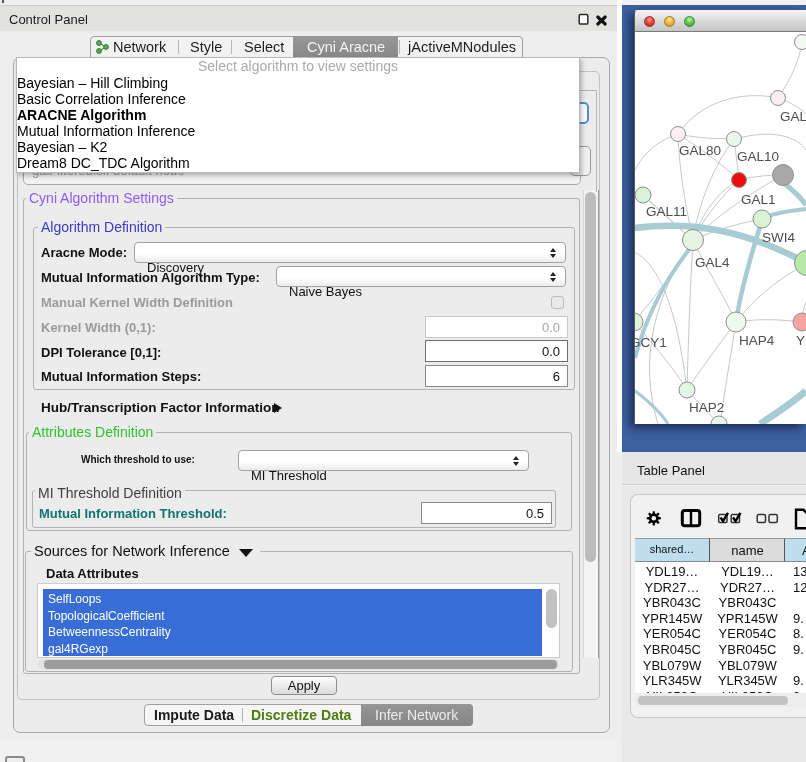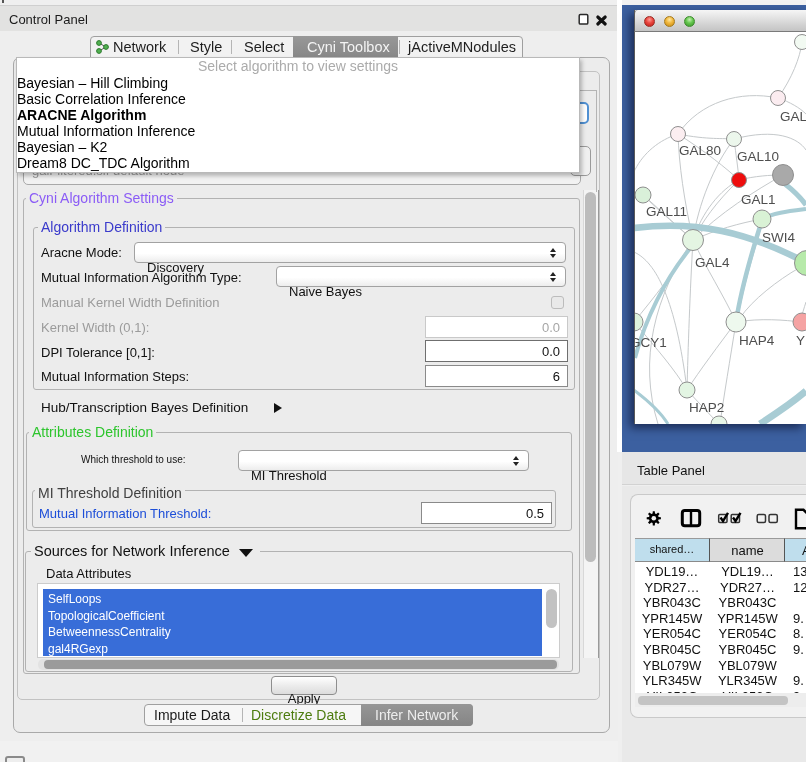--- a/index.html
+++ b/index.html
@@ -1,17 +1,17 @@
 <!DOCTYPE html>
 <html><head><meta charset="utf-8">
 <style>
 *{margin:0;padding:0;box-sizing:border-box}
 html,body{width:806px;height:762px;overflow:hidden;font-family:"Liberation Sans",sans-serif;background:#efefef}
 .a{position:absolute}
-.b{font-weight:normal}
+.b{font-weight:bold}
 .combo{position:absolute;border:1px solid #a2a2a2;border-radius:4px;background:linear-gradient(#ffffff 55%,#ededed);font-size:13px;color:#111}
 .combo .tx{position:absolute;left:12px;top:17px}
 .arr{position:absolute;right:7px;top:3px;width:9px;height:14px}
 .arr:before{content:"";position:absolute;left:1px;top:2px;border-left:3.5px solid transparent;border-right:3.5px solid transparent;border-bottom:4.5px solid #222}
 .arr:after{content:"";position:absolute;left:1px;bottom:2px;border-left:3.5px solid transparent;border-right:3.5px solid transparent;border-top:4.5px solid #222}
 .fld{position:absolute;background:#fff;font-size:13px;color:#111;text-align:right;padding-right:7px}
 .grp{position:absolute;border:1px solid #b2b2b2;border-radius:3px}
 .grplab{position:absolute;background:#ececec;padding:0 3px;font-size:14px;line-height:14px}
 </style></head>
 <body>
@@ -33,21 +33,21 @@
 <div class="a" style="left:17px;top:71px;width:583px;height:629px;border:1px solid #c2c2c2;border-radius:5px;background:#ececec"></div>
 
 <div class="a" style="left:90px;top:36px;width:433px;height:22px;background:#f2f2f2;border:1px solid #9f9f9f;border-radius:4px 4px 0 0"></div>
 <div class="a" style="left:178px;top:40px;width:1px;height:14px;background:#b5b5b5"></div>
 <div class="a" style="left:231px;top:40px;width:1px;height:14px;background:#b5b5b5"></div>
 <div class="a" style="left:399px;top:40px;width:1px;height:14px;background:#b5b5b5"></div>
 <div class="a" style="left:293px;top:36px;width:105px;height:22px;background:linear-gradient(#989898,#878787)"></div>
 <div class="a" style="left:113px;top:39px;font-size:14.5px;color:#1e1e1e">Network</div>
 <div class="a" style="left:190px;top:39px;font-size:14.5px;color:#1e1e1e">Style</div>
 <div class="a" style="left:244px;top:39px;font-size:14.5px;color:#1e1e1e">Select</div>
-<div class="a" style="left:307px;top:39px;font-size:14.5px;color:#f4f4f4">Cyni Toolbox</div>
+<div class="a" style="left:307px;top:39px;font-size:14.5px;color:#f4f4f4">Cyni Aracne</div>
 <div class="a" style="left:408px;top:39px;font-size:14.5px;color:#1e1e1e">jActiveMNodules</div>
 <svg class="a" style="left:95px;top:39px" width="16" height="16">
  <line x1="4" y1="4" x2="11" y2="8" stroke="#555" stroke-width="1"></line>
  <line x1="4" y1="12" x2="11" y2="8" stroke="#555" stroke-width="1"></line>
  <circle cx="4" cy="4" r="2.4" fill="#51b151" stroke="#2c7a2c"></circle>
  <circle cx="4" cy="12" r="2.4" fill="#51b151" stroke="#2c7a2c"></circle>
  <circle cx="11" cy="8" r="2.4" fill="#51b151" stroke="#2c7a2c"></circle>
 </svg>
 
 <div class="a" style="left:583px;top:190px;width:16px;height:468px;background:#f4f4f4;border-left:1px solid #d8d8d8;border-right:1px solid #9a9a9a"></div>
@@ -76,51 +76,51 @@
 
 <div class="a b" style="left:41px;top:320px;font-size:13px;color:#9b9b9b">Kernel Width (0,1):</div>
 <div class="fld" style="left:425px;top:316px;width:143px;height:22px;border:1px solid #c9c9c9;color:#a6a6a6;padding-top:3px">0.0</div>
 
 <div class="a b" style="left:41px;top:345px;font-size:13px;color:#111">DPI Tolerance [0,1]:</div>
 <div class="fld" style="left:425px;top:340px;width:143px;height:22px;border:1px solid #6f6f6f;padding-top:3px">0.0</div>
 
 <div class="a b" style="left:41px;top:369px;font-size:13px;color:#111">Mutual Information Steps:</div>
 <div class="fld" style="left:425px;top:365px;width:143px;height:22px;border:1px solid #8a8a8a;padding-top:3px">6</div>
 
-<div class="a b" style="left:41px;top:400px;font-size:13.5px;color:#111">Hub/Transcription Bayes Definition</div>
+<div class="a b" style="left:41px;top:400px;font-size:13.5px;color:#111">Hub/Transcription Factor Information</div>
 <div class="a" style="left:274px;top:403px;width:0;height:0;border-top:5.5px solid transparent;border-bottom:5.5px solid transparent;border-left:8.5px solid #111"></div>
 
 <div class="grp" style="left:26px;top:432px;width:546px;height:99px"></div>
 <div class="grplab" style="left:29px;top:425px;color:#2dc52d">Attributes Definition</div>
 
 <div class="a b" style="left:81px;top:454px;font-size:10px;color:#111">Which threshold to use:</div>
 <div class="combo" style="left:238px;top:450px;width:291px;height:21px">
     <span class="tx">MI Threshold</span>
     <span class="arr"></span>
   </div>
 
 <div class="grp" style="left:32px;top:490px;width:524px;height:38px"></div>
 <div class="grplab" style="left:35px;top:486px;color:#404040">MI Threshold Definition</div>
-<div class="a b" style="left:39px;top:506px;font-size:13px;color:#1d4ed8">Mutual Information Threshold:</div>
+<div class="a b" style="left:39px;top:506px;font-size:13px;color:#0f766e">Mutual Information Threshold:</div>
 <div class="fld" style="left:421px;top:502px;width:131px;height:22px;border:1px solid #8a8a8a;padding-top:3px">0.5</div>
 
 <div class="grp" style="left:25px;top:551px;width:548px;height:121px"></div>
 <div class="grplab" style="left:31px;top:544px;color:#111;padding-right:30px;font-size:14.5px">Sources for Network Inference</div>
 <div class="a" style="left:239px;top:549px;width:0;height:0;border-left:7px solid transparent;border-right:7px solid transparent;border-top:8px solid #111"></div>
 <div class="a b" style="left:46px;top:566px;font-size:13px;color:#111">Data Attributes</div>
 
 <div class="a" style="left:37px;top:583px;width:523px;height:75px;background:#fff;border:1px solid #cccccc"></div>
 <div class="a" style="left:43px;top:589px;width:499px;height:67px;background:#386dd8"></div>
 <div class="a" style="left:48px;top:591px;font-size:12px;color:#fff;line-height:16.6px">SelfLoops<br>TopologicalCoefficient<br>BetweennessCentrality<br>gal4RGexp</div>
 <div class="a" style="left:546px;top:589px;width:11px;height:39px;background:#c2c2c2;border-radius:6px"></div>
 
 <div class="a" style="left:38px;top:659px;width:521px;height:11px;background:#e2e2e2;border-radius:5px"></div>
 <div class="a" style="left:44px;top:660px;width:513px;height:9px;background:#9b9b9b;border-radius:4px"></div>
 
-<div class="a" style="left:271px;top:676px;width:66px;height:19px;border:1px solid #8e8e8e;border-radius:4px;background:linear-gradient(#ffffff,#ececec 50%,#dcdcdc);font-size:13px;text-align:center;padding-top:14px;color:#111">Apply</div>
+<div class="a" style="left:271px;top:676px;width:66px;height:19px;border:1px solid #8e8e8e;border-radius:4px;background:linear-gradient(#ffffff,#ececec 50%,#dcdcdc);font-size:13px;text-align:center;padding-top:1px;color:#111">Apply</div>
 
 <div class="a" style="left:144px;top:704px;width:329px;height:22px;background:#f6f6f6;border:1px solid #9f9f9f;border-radius:4px"></div>
 <div class="a" style="left:242px;top:708px;width:1px;height:14px;background:#b5b5b5"></div>
 <div class="a" style="left:361px;top:704px;width:112px;height:22px;background:linear-gradient(#969696,#858585);border-radius:0 4px 4px 0"></div>
 <div class="a b" style="left:154px;top:707px;font-size:14px;color:#1b1b1b">Impute Data</div>
 <div class="a b" style="left:251px;top:707px;font-size:14px;color:#4d7c0f">Discretize Data</div>
 <div class="a" style="left:375px;top:707px;font-size:14px;color:#ededed">Infer Network</div>
 
 <div class="a" style="left:23px;top:160px;width:558px;height:25px;border:1px solid #a9a9a9;border-radius:5px;background:#f2f2f2"></div>
 <div class="a" style="left:32px;top:163px;font-size:13px;color:#9a9a9a">galFiltered.sif default node</div>

